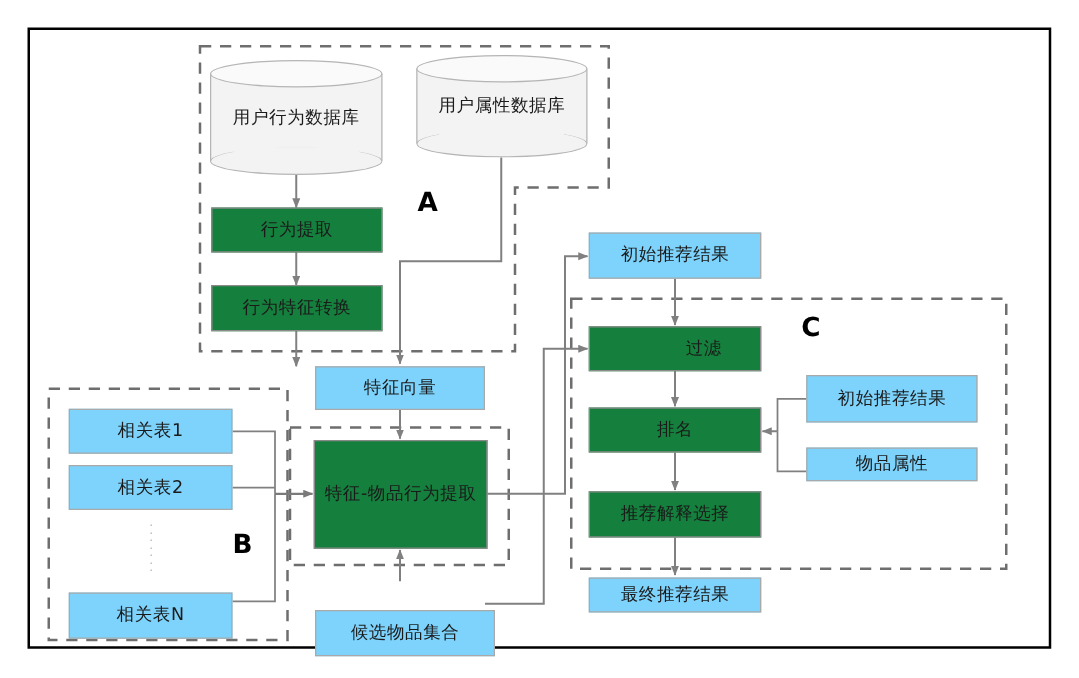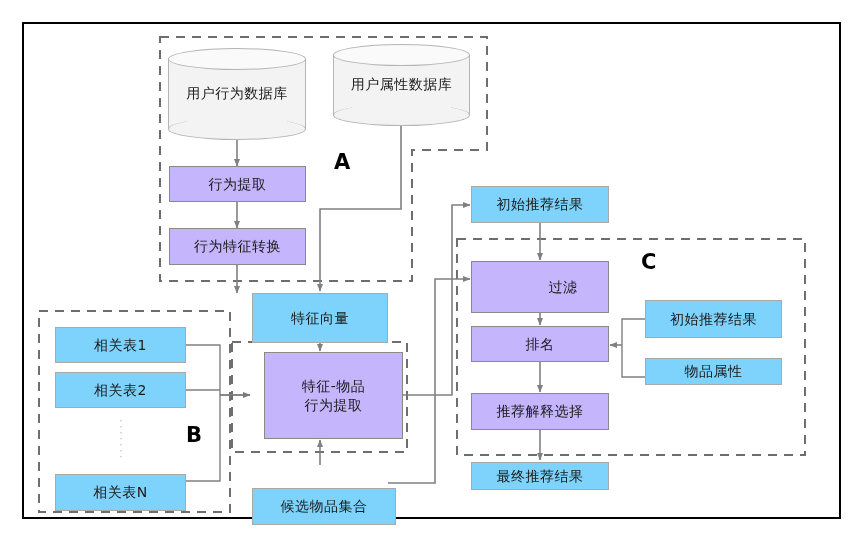--- a/index.html
+++ b/index.html
@@ -4,21 +4,21 @@
 <style>
   html,body{margin:0;padding:0;background:#ffffff;}
   body{font-family:"DejaVu Sans","Liberation Sans",sans-serif;}
   #stage{position:relative;width:863px;height:542px;background:#ffffff;overflow:hidden;}
   #frame{position:absolute;left:22px;top:22px;width:819px;height:497px;border:2px solid #000;box-sizing:border-box;background:#fff;}
   svg#wires{position:absolute;left:0;top:0;width:863px;height:542px;pointer-events:none;}
 
   .node{position:absolute;box-sizing:border-box;display:flex;align-items:center;justify-content:center;
         text-align:center;line-height:1.18;color:#1a1a1a;font-size:14px;letter-spacing:.5px;}
   .node.light{background:#7dd3fc;border:1px solid #a9a9a9;}
-  .node.dark{background:#c4b5fd;border:1px solid #8a8a8a;}
+  .node.dark{background:#15803d;border:1px solid #8a8a8a;}
   .node.two{line-height:1.3;}
 
   .cyl{position:absolute;box-sizing:border-box;}
   .cyl .body{position:absolute;left:0;right:0;top:11px;bottom:11px;background:#f3f3f3;border-left:1px solid #b5b5b5;border-right:1px solid #b5b5b5;}
   .cyl .top{position:absolute;left:0;top:0;width:100%;height:22px;border:1px solid #b5b5b5;border-radius:50%;background:#fafafa;box-sizing:border-box;}
   .cyl .bot{position:absolute;left:0;bottom:0;width:100%;height:22px;border:1px solid #b5b5b5;border-radius:50%;background:#f3f3f3;box-sizing:border-box;border-top:none;}
   .cyl .lbl{position:absolute;left:0;right:0;top:0;bottom:0;display:flex;align-items:center;justify-content:center;
             font-size:14px;color:#1a1a1a;letter-spacing:.5px;}
 
   .grouplabel{position:absolute;font-weight:bold;font-size:21px;color:#000;}
@@ -94,23 +94,23 @@
     <div class="body"></div>
     <div class="bot"></div>
     <div class="top"></div>
     <div class="lbl">用户属性数据库</div>
   </div>
 
   <div class="node dark" style="left:169px;top:166px;width:137px;height:36px;">行为提取</div>
 
   <div class="node dark" style="left:169px;top:228px;width:137px;height:37px;">行为特征转换</div>
 
-  <div class="node light" style="left:252px;top:293px;width:136px;height:50px;">特征向量</div>
+  <div class="node light" style="left:252px;top:293px;width:136px;height:35px;">特征向量</div>
 
-  <div class="node dark two" style="left:251px;top:352px;width:139px;height:87px;flex-direction:column;margin-left:13px;">
+  <div class="node dark two" style="left:251px;top:352px;width:139px;height:87px;">
     <span>特征-物品</span>
     <span>行为提取</span>
   </div>
 
   <div class="node light" style="left:252px;top:465px;width:144px;height:37px;margin-top:23px;">候选物品集合</div>
 
   <div class="node light" style="left:55px;top:327px;width:131px;height:36px;">相关表1</div>
 
   <div class="node light" style="left:55px;top:372px;width:131px;height:36px;">相关表2</div>
 
@@ -121,21 +121,21 @@
       <span>·</span>
       <span>·</span>
       <span>·</span>
       <span>·</span>
   </div>
 
   <div class="node light" style="left:55px;top:474px;width:131px;height:37px;">相关表N</div>
 
   <div class="node light" style="left:471px;top:186px;width:138px;height:37px;">初始推荐结果</div>
 
-  <div class="node dark" style="left:471px;top:261px;width:138px;height:52px;padding-left:46px;">过滤</div>
+  <div class="node dark" style="left:471px;top:261px;width:138px;height:36px;padding-left:46px;">过滤</div>
 
   <div class="node dark" style="left:471px;top:326px;width:138px;height:36px;">排名</div>
 
   <div class="node dark" style="left:471px;top:393px;width:138px;height:37px;text-align:right;">推荐解释选择</div>
 
   <div class="node light" style="left:471px;top:462px;width:138px;height:28px;">最终推荐结果</div>
 
   <div class="node light" style="left:645px;top:300px;width:137px;height:38px;">初始推荐结果</div>
 
   <div class="node light" style="left:645px;top:358px;width:137px;height:27px;">物品属性</div>

